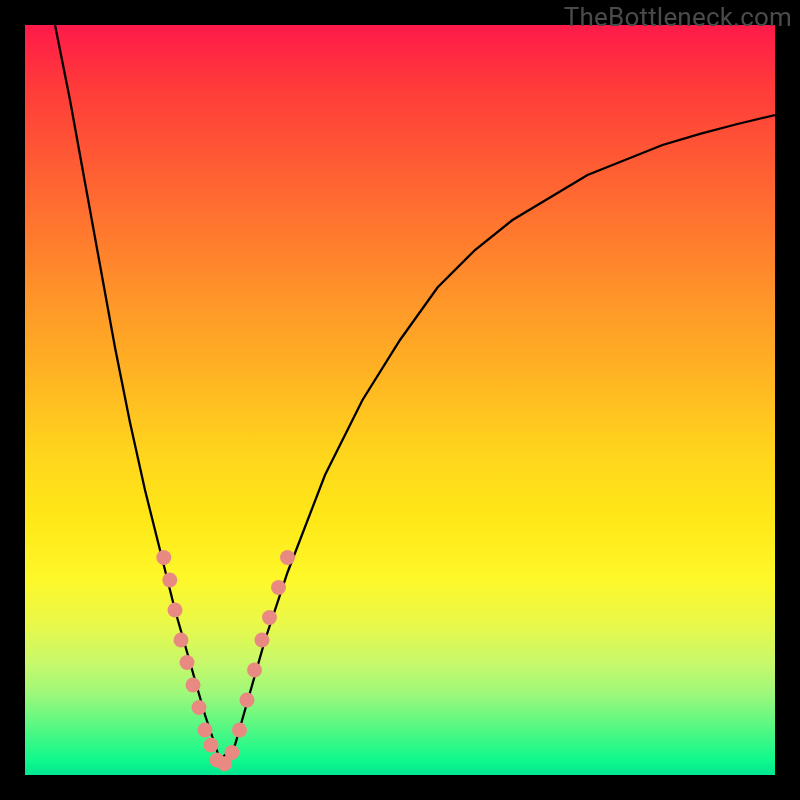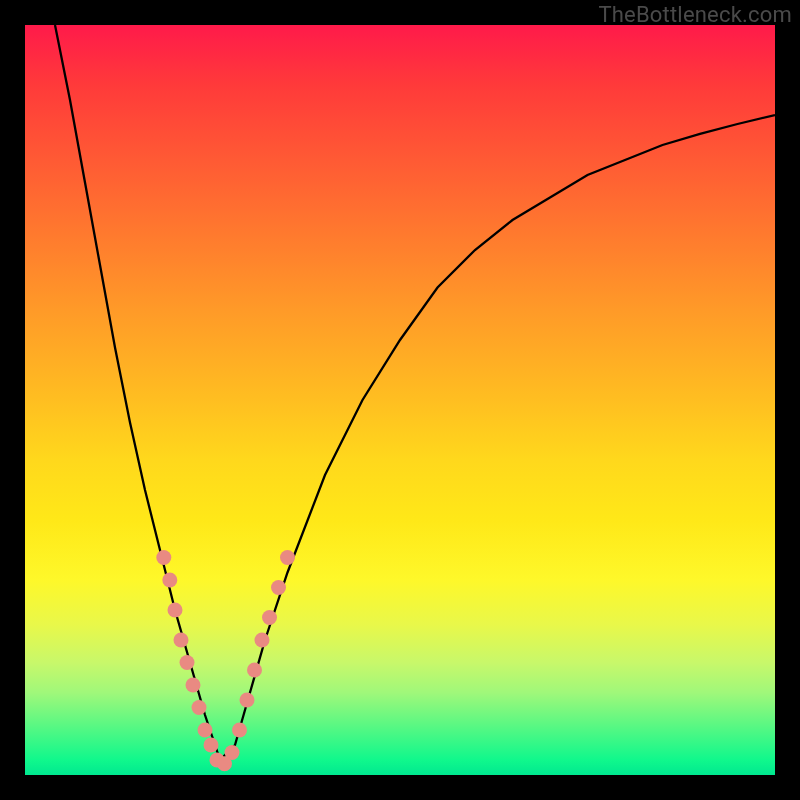--- a/index.html
+++ b/index.html
@@ -35,21 +35,21 @@
       #40f886 95%,
       #10f88c 98%,
       #00e890 100%
     );
   }
   .watermark {
     position: absolute;
     top: 2px;
     right: 8px;
     color: #4a4a4a;
-    font-size: 22px;
+    font-size: 26px;
     font-weight: 400;
     letter-spacing: 0.2px;
   }
   svg.curve {
     position: absolute;
     left: 0;
     top: 0;
     width: 750px;
     height: 750px;
   }

